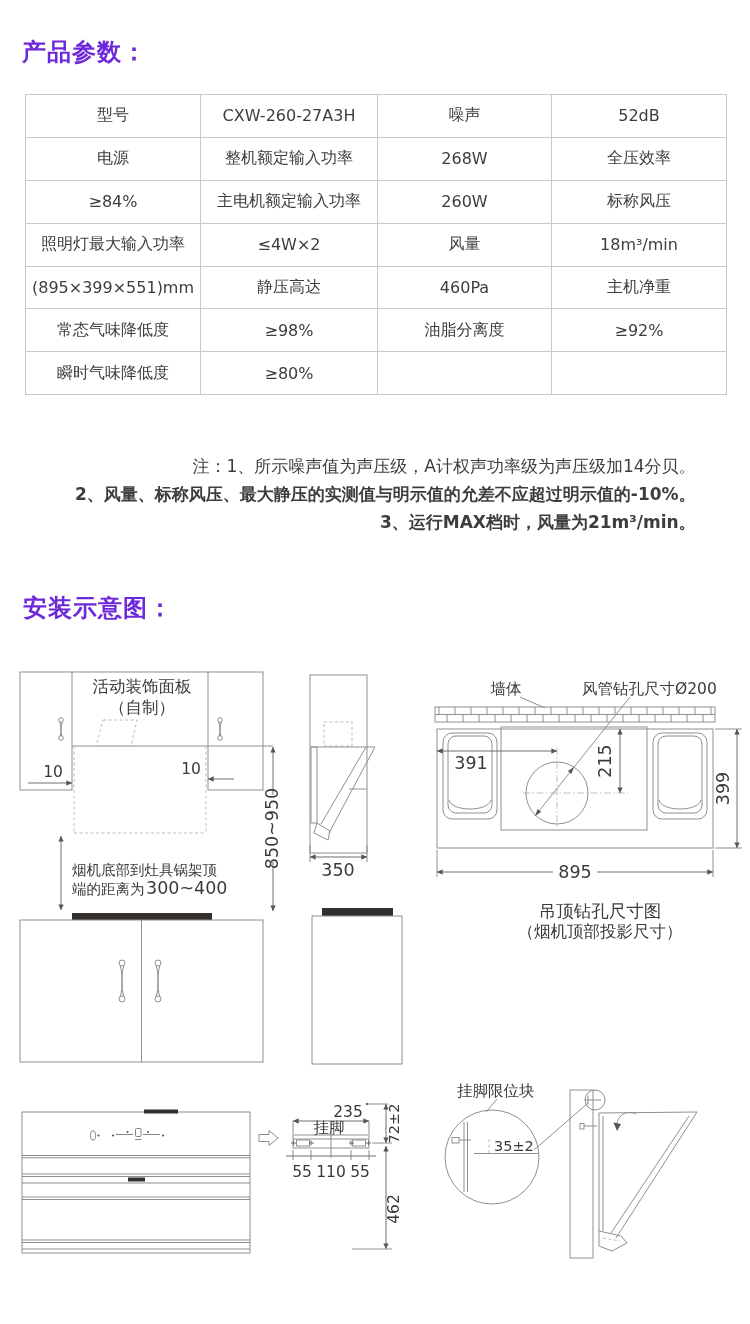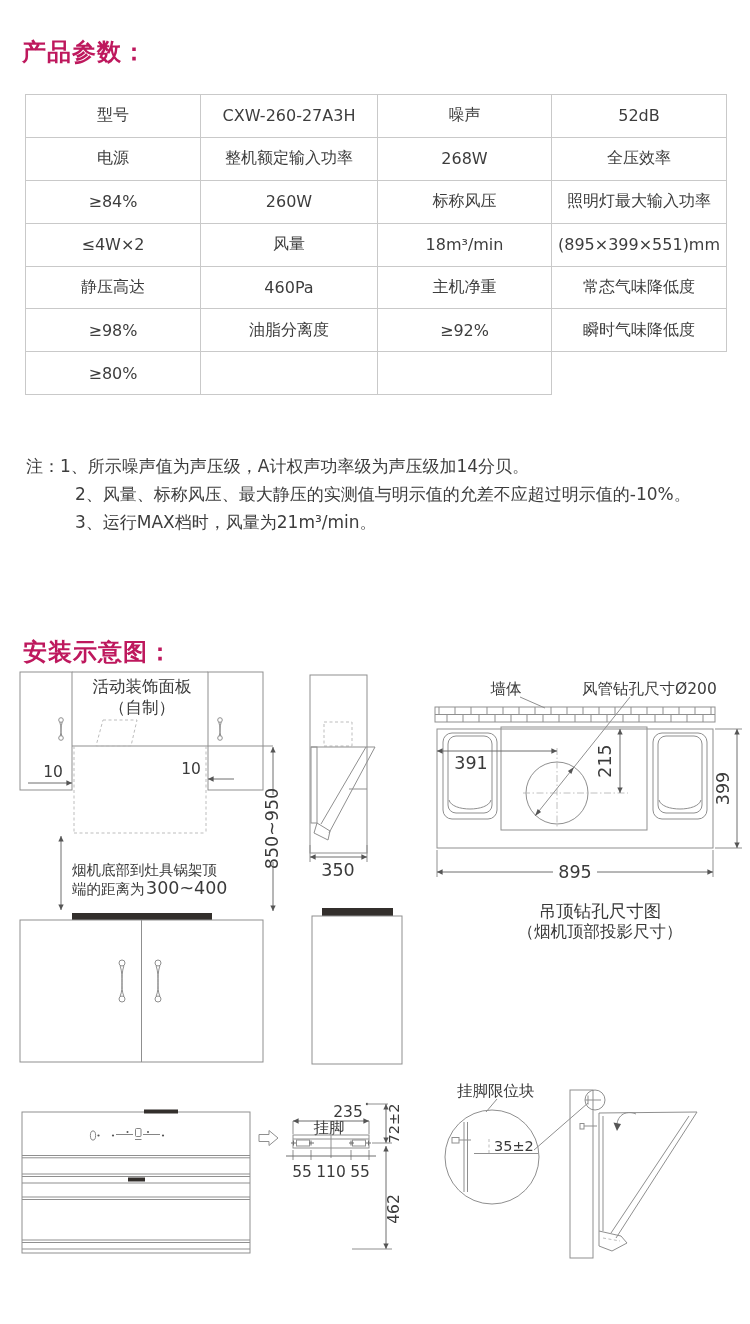--- a/index.html
+++ b/index.html
@@ -1,36 +1,36 @@
 <!DOCTYPE html>
 <html><head>
 <meta charset="utf-8">
 <style>
   html,body{margin:0;padding:0;}
   body{
     width:750px;height:1324px;position:relative;background:#ffffff;
     font-family:"DejaVu Sans","Liberation Sans",sans-serif;color:#3f3f3f;
     overflow:hidden;
   }
-  .sec-title{position:absolute;font-size:24px;font-weight:600;color:#be185d;letter-spacing:1px;}
+  .sec-title{position:absolute;font-size:24px;font-weight:600;color:#6d28d9;letter-spacing:1px;}
   #params-title{left:22px;top:36px;}
-  #install-title{left:23px;top:636px;}
+  #install-title{left:23px;top:592px;}
   .spec-table{
     position:absolute;left:25px;top:94px;width:701px;
     display:grid;grid-template-columns:175px 177px 174px 175px;grid-auto-rows:42.9px;
     border-top:1px solid #c9c9c9;border-left:1px solid #c9c9c9;
   }
   .td{
     border-right:1px solid #c9c9c9;border-bottom:1px solid #c9c9c9;
     display:flex;align-items:center;justify-content:center;
     font-size:16px;text-align:center;padding:0 3px;box-sizing:border-box;color:#3d3d3d;
   }
-  .notes{position:absolute;left:26px;top:452px;font-size:17px;color:#3d3d3d;}
+  .notes{position:absolute;left:26px;top:452px;font-size:17px;color:#3d3d3d;text-align:right;}
   .note-line{height:28px;line-height:28px;white-space:nowrap;}
-  .note-indent{padding-left:49px;}
+  .note-indent{padding-left:49px;font-weight:bold;}
   svg{position:absolute;left:0;top:645px;}
   .ln{stroke:#8f8f8f;stroke-width:1;fill:none;}
   .lnD{stroke:#bdbdbd;stroke-width:1;fill:none;stroke-dasharray:3 2.5;}
   .dim{stroke:#6e6e6e;stroke-width:1;fill:none;}
   .cross{stroke:#b0b0b0;stroke-width:0.8;fill:none;stroke-dasharray:7 2.5 1.5 2.5;}
   .dk{fill:#332f2c;stroke:none;}
   .ctl{stroke:#777;stroke-width:0.9;fill:none;}
   text{fill:#3a3a3a;font-size:15px;font-family:"DejaVu Sans","Liberation Sans",sans-serif;}
   .f14{font-size:14.5px;}
   .f15{font-size:15.5px;}
@@ -45,20 +45,21 @@
 <div class="spec-table">
   <div class="td">型号</div>
   <div class="td">CXW-260-27A3H</div>
   <div class="td">噪声</div>
   <div class="td">52dB</div>
   <div class="td">电源</div>
   <div class="td">整机额定输入功率</div>
   <div class="td">268W</div>
   <div class="td">全压效率</div>
   <div class="td">≥84%</div>
+  <div class="td">主电机额定输入功率</div>
   <div class="td">260W</div>
   <div class="td">标称风压</div>
   <div class="td">照明灯最大输入功率</div>
   <div class="td">≤4W×2</div>
   <div class="td">风量</div>
   <div class="td">18m³/min</div>
   <div class="td">(895×399×551)mm</div>
   <div class="td">静压高达</div>
   <div class="td">460Pa</div>
   <div class="td">主机净重</div>

